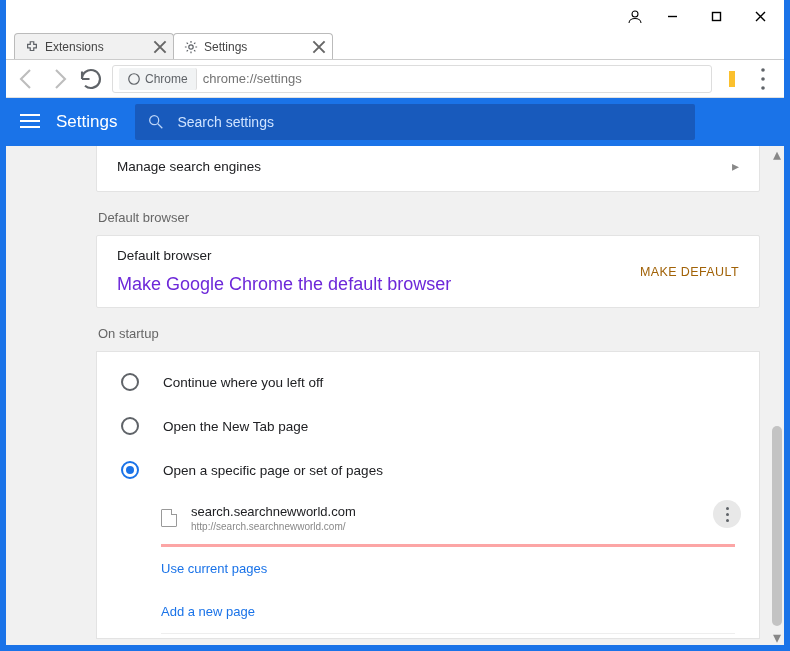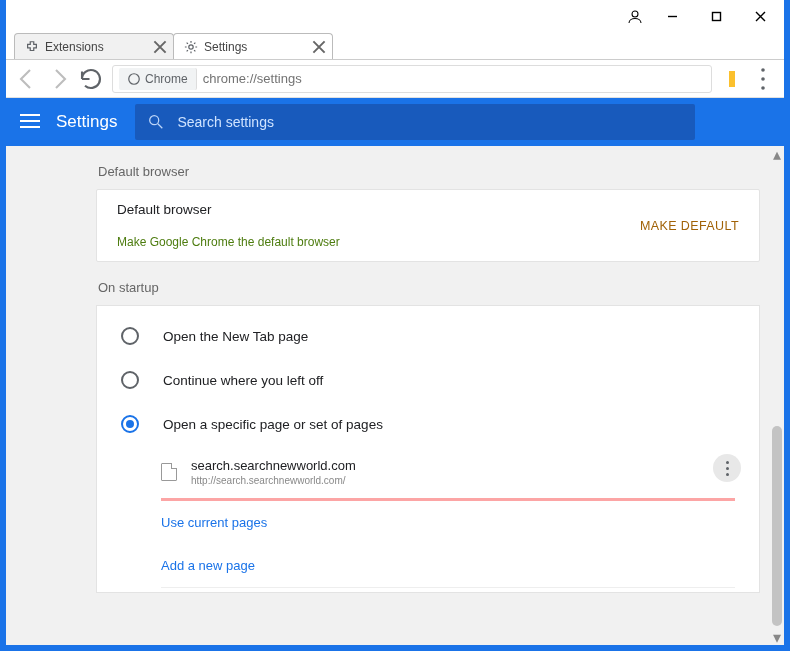--- a/index.html
+++ b/index.html
@@ -48,21 +48,21 @@
 .scroll-arrow { position: absolute; left: 0; width: 14px; height: 16px; display: flex; align-items: center; justify-content: center; color: #888; }
 .scroll-arrow.up { top: 0; }
 .scroll-arrow.dn { bottom: 0; }
 .scrollbar-thumb { position: absolute; right: 2px; width: 10px; top: 280px; height: 200px; background: #c3c3c3; border-radius: 5px; }
 
 .page { position: absolute; left: 90px; top: 0; right: 24px; }
 .section-label { font-size: 13px; color: #666; margin: 18px 2px 10px; }
 .card { background: #fff; border: 1px solid #e3e3e3; border-radius: 2px; margin-bottom: 10px; }
 .row { display: flex; align-items: center; min-height: 50px; padding: 0 20px; font-size: 13px; color: #202124; position: relative; }
 .row .title { font-size: 13.5px; color: #202124; }
-.row .sub { font-size: 12px; color: #4d7c0f; margin-top: 18px; }
+.row .sub { font-size: 18px; color: #6d28d9; margin-top: 11px; }
 .row .right { margin-left: auto; }
 .chevr { color: #888; font-size: 14px; }
 .make-btn { color: #a16207; font-size: 12.5px; letter-spacing: .4px; font-weight: 500; }
 
 .startup { background: #fff; border: 1px solid #e3e3e3; padding: 8px 0 4px; }
 .radio-row { display: flex; align-items: center; height: 44px; padding: 0 24px; font-size: 13.5px; color: #202124; }
 .radio { width: 18px; height: 18px; border: 2px solid #5f6368; border-radius: 50%; margin-right: 24px; position: relative; flex-shrink: 0; }
 .radio.checked { border-color: #1a73e8; }
 .radio.checked::after { content: ""; position: absolute; inset: 3px; background: #1a73e8; border-radius: 50%; }
 
@@ -191,41 +191,47 @@
           <path d="M12 12l5 5"></path>
         </svg>
       <span>Search settings</span>
     </div>
   </div>
 
   <div class="content">
     <div class="watermark"></div>
 
     <div class="page">
+      <div class="card" style="margin-top:-6px">
+        <div class="row">
+          <span class="title">Manage search engines</span>
+          <span class="right chevr">▸</span>
+        </div>
+      </div>
 
       <div class="section-label">Default browser</div>
       <div class="card">
         <div class="row" style="padding-top:12px;padding-bottom:12px">
           <div>
             <div class="title">Default browser</div>
             <div class="sub">Make Google Chrome the default browser</div>
           </div>
           <div class="right make-btn">MAKE DEFAULT</div>
         </div>
       </div>
 
       <div class="section-label">On startup</div>
       <div class="startup">
         <div class="radio-row">
           <span class="radio"></span>
-          <span>Open the New Tab page</span>
+          <span>Continue where you left off</span>
         </div>
         <div class="radio-row">
           <span class="radio"></span>
-          <span>Continue where you left off</span>
+          <span>Open the New Tab page</span>
         </div>
         <div class="radio-row">
           <span class="radio checked"></span>
           <span>Open a specific page or set of pages</span>
         </div>
 
         <div class="sub-block">
           <div class="page-item">
             <span class="page-icon"></span>
             <div class="info">

